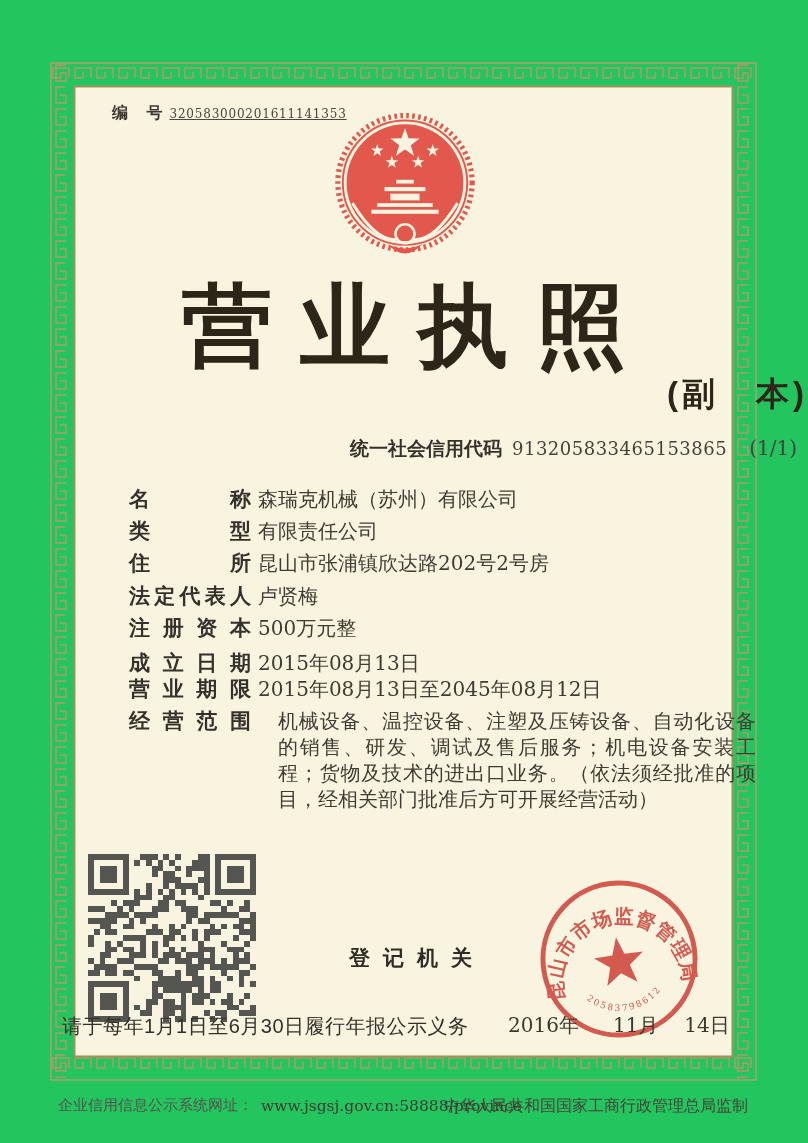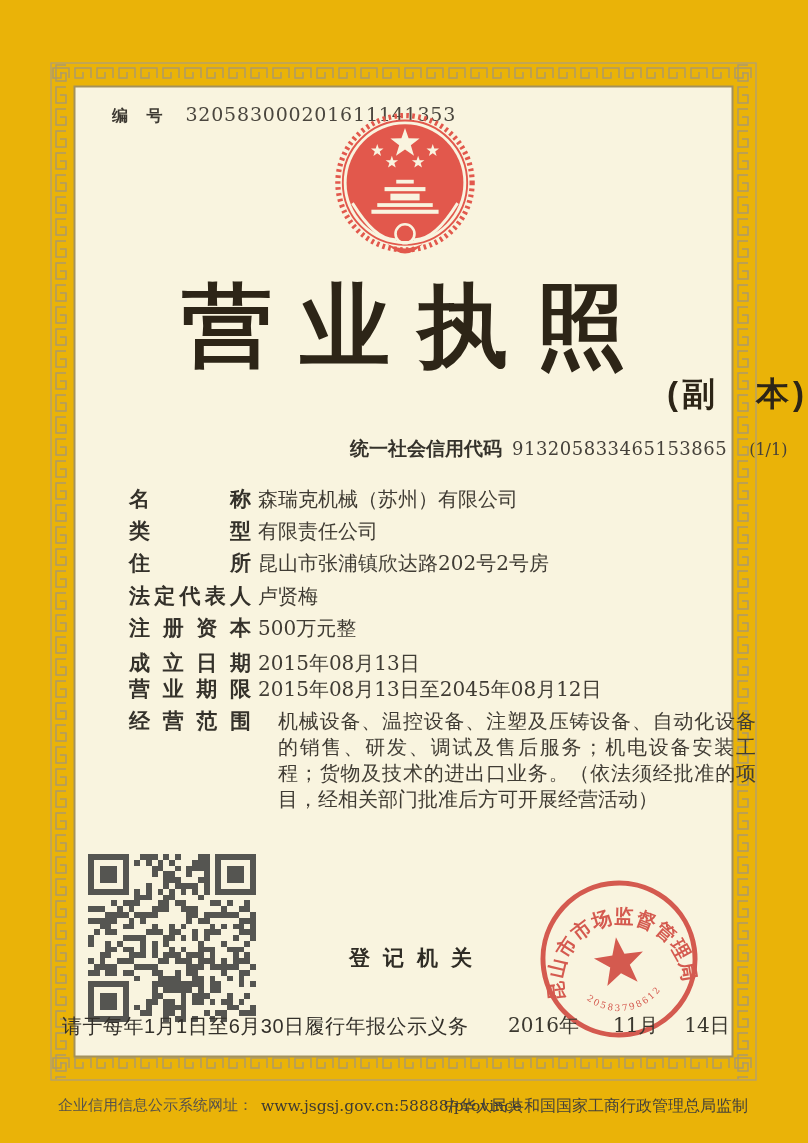--- a/index.html
+++ b/index.html
@@ -1,38 +1,38 @@
 <!DOCTYPE html>
 <html><head>
 <meta charset="utf-8">
 <style>
   html,body{margin:0;padding:0;}
   body{background:#e8e8e6;font-family:"Liberation Sans",sans-serif;}
   .page{
     position:relative;width:808px;height:1143px;margin:0 auto;
-    background:#eab308;overflow:hidden;
+    background:#22c55e;overflow:hidden;
   }
   .abs{position:absolute;}
   
   .serial{top:103px;left:112px;display:flex;align-items:baseline;}
   .serial .lbl{font-size:16px;font-weight:700;letter-spacing:7px;color:#3c3831;}
-  .serial .num{font-family:"DejaVu Serif","Liberation Serif",serif;font-size:19px;
-    letter-spacing:0.8px;color:#4a463e;margin-left:16px;}
+  .serial .num{font-family:"DejaVu Serif","Liberation Serif",serif;font-size:12px;
+    letter-spacing:0.8px;color:#4a463e;margin-left:0;text-decoration:underline;}
   
   .title{top:266px;left:0;width:808px;text-align:center;text-indent:28px;
     font-family:"DejaVu Serif","Liberation Serif",serif;
     font-size:90px;font-weight:800;letter-spacing:28px;color:#2d2517;}
   .subtitle{top:372px;left:0;width:808px;text-align:right;text-indent:6px;
     font-size:33px;font-weight:600;color:#2d2517;letter-spacing:4px;}
   
   .credit{top:436px;left:350px;display:flex;align-items:baseline;}
   .credit .lbl{font-size:19px;font-weight:700;color:#35322b;}
   .credit .num{font-family:"DejaVu Serif","Liberation Serif",serif;font-size:18px;
     color:#45413a;margin-left:10px;letter-spacing:0.5px;}
-  .credit .pg{font-family:"DejaVu Serif","Liberation Serif",serif;font-size:16px;
+  .credit .pg{font-family:"DejaVu Serif","Liberation Serif",serif;font-size:20px;
     color:#45413a;margin-left:22px;}
   
   .field-row{left:129px;display:flex;align-items:flex-start;}
   .f-label{display:inline-block;width:122px;flex:0 0 122px;
     font-size:21px;font-weight:700;color:#34312a;
     text-align:justify;text-align-last:justify;line-height:26px;}
   .f-value{margin-left:7px;width:478px;
     font-family:"DejaVu Serif","Liberation Serif",serif;
     font-size:20px;color:#403c34;line-height:26px;}
   .f-value.scope{text-align:justify;margin-left:27px;}

